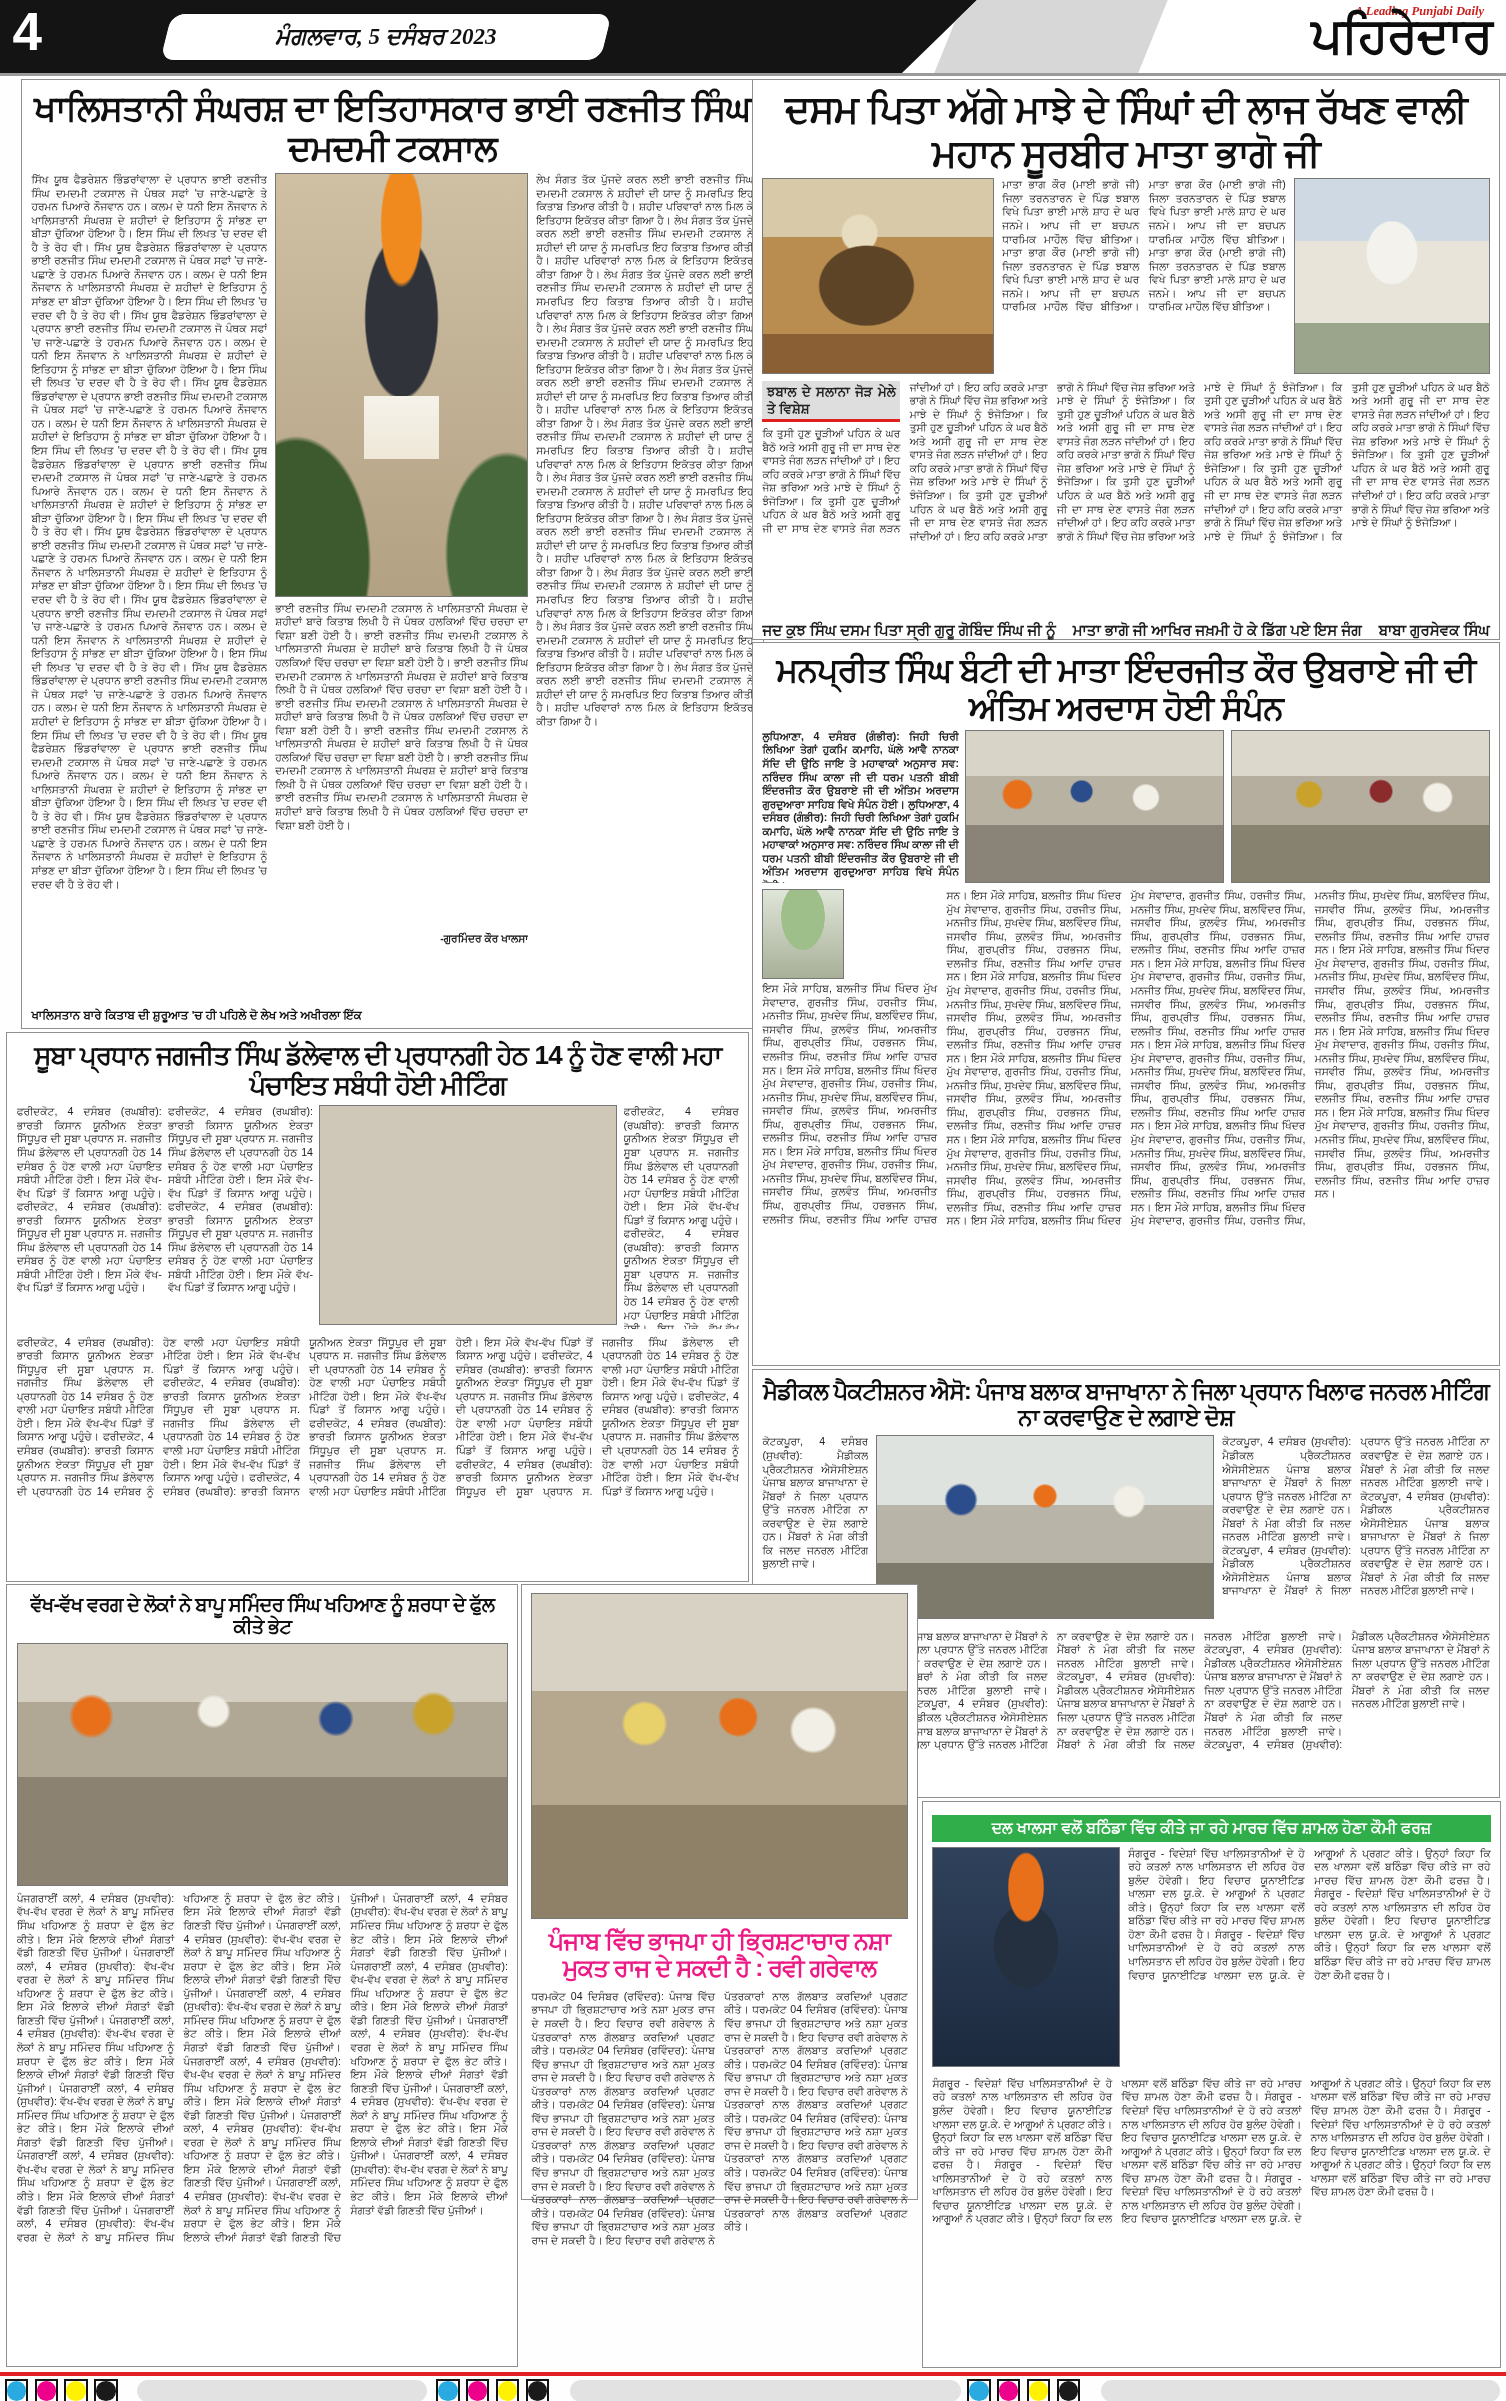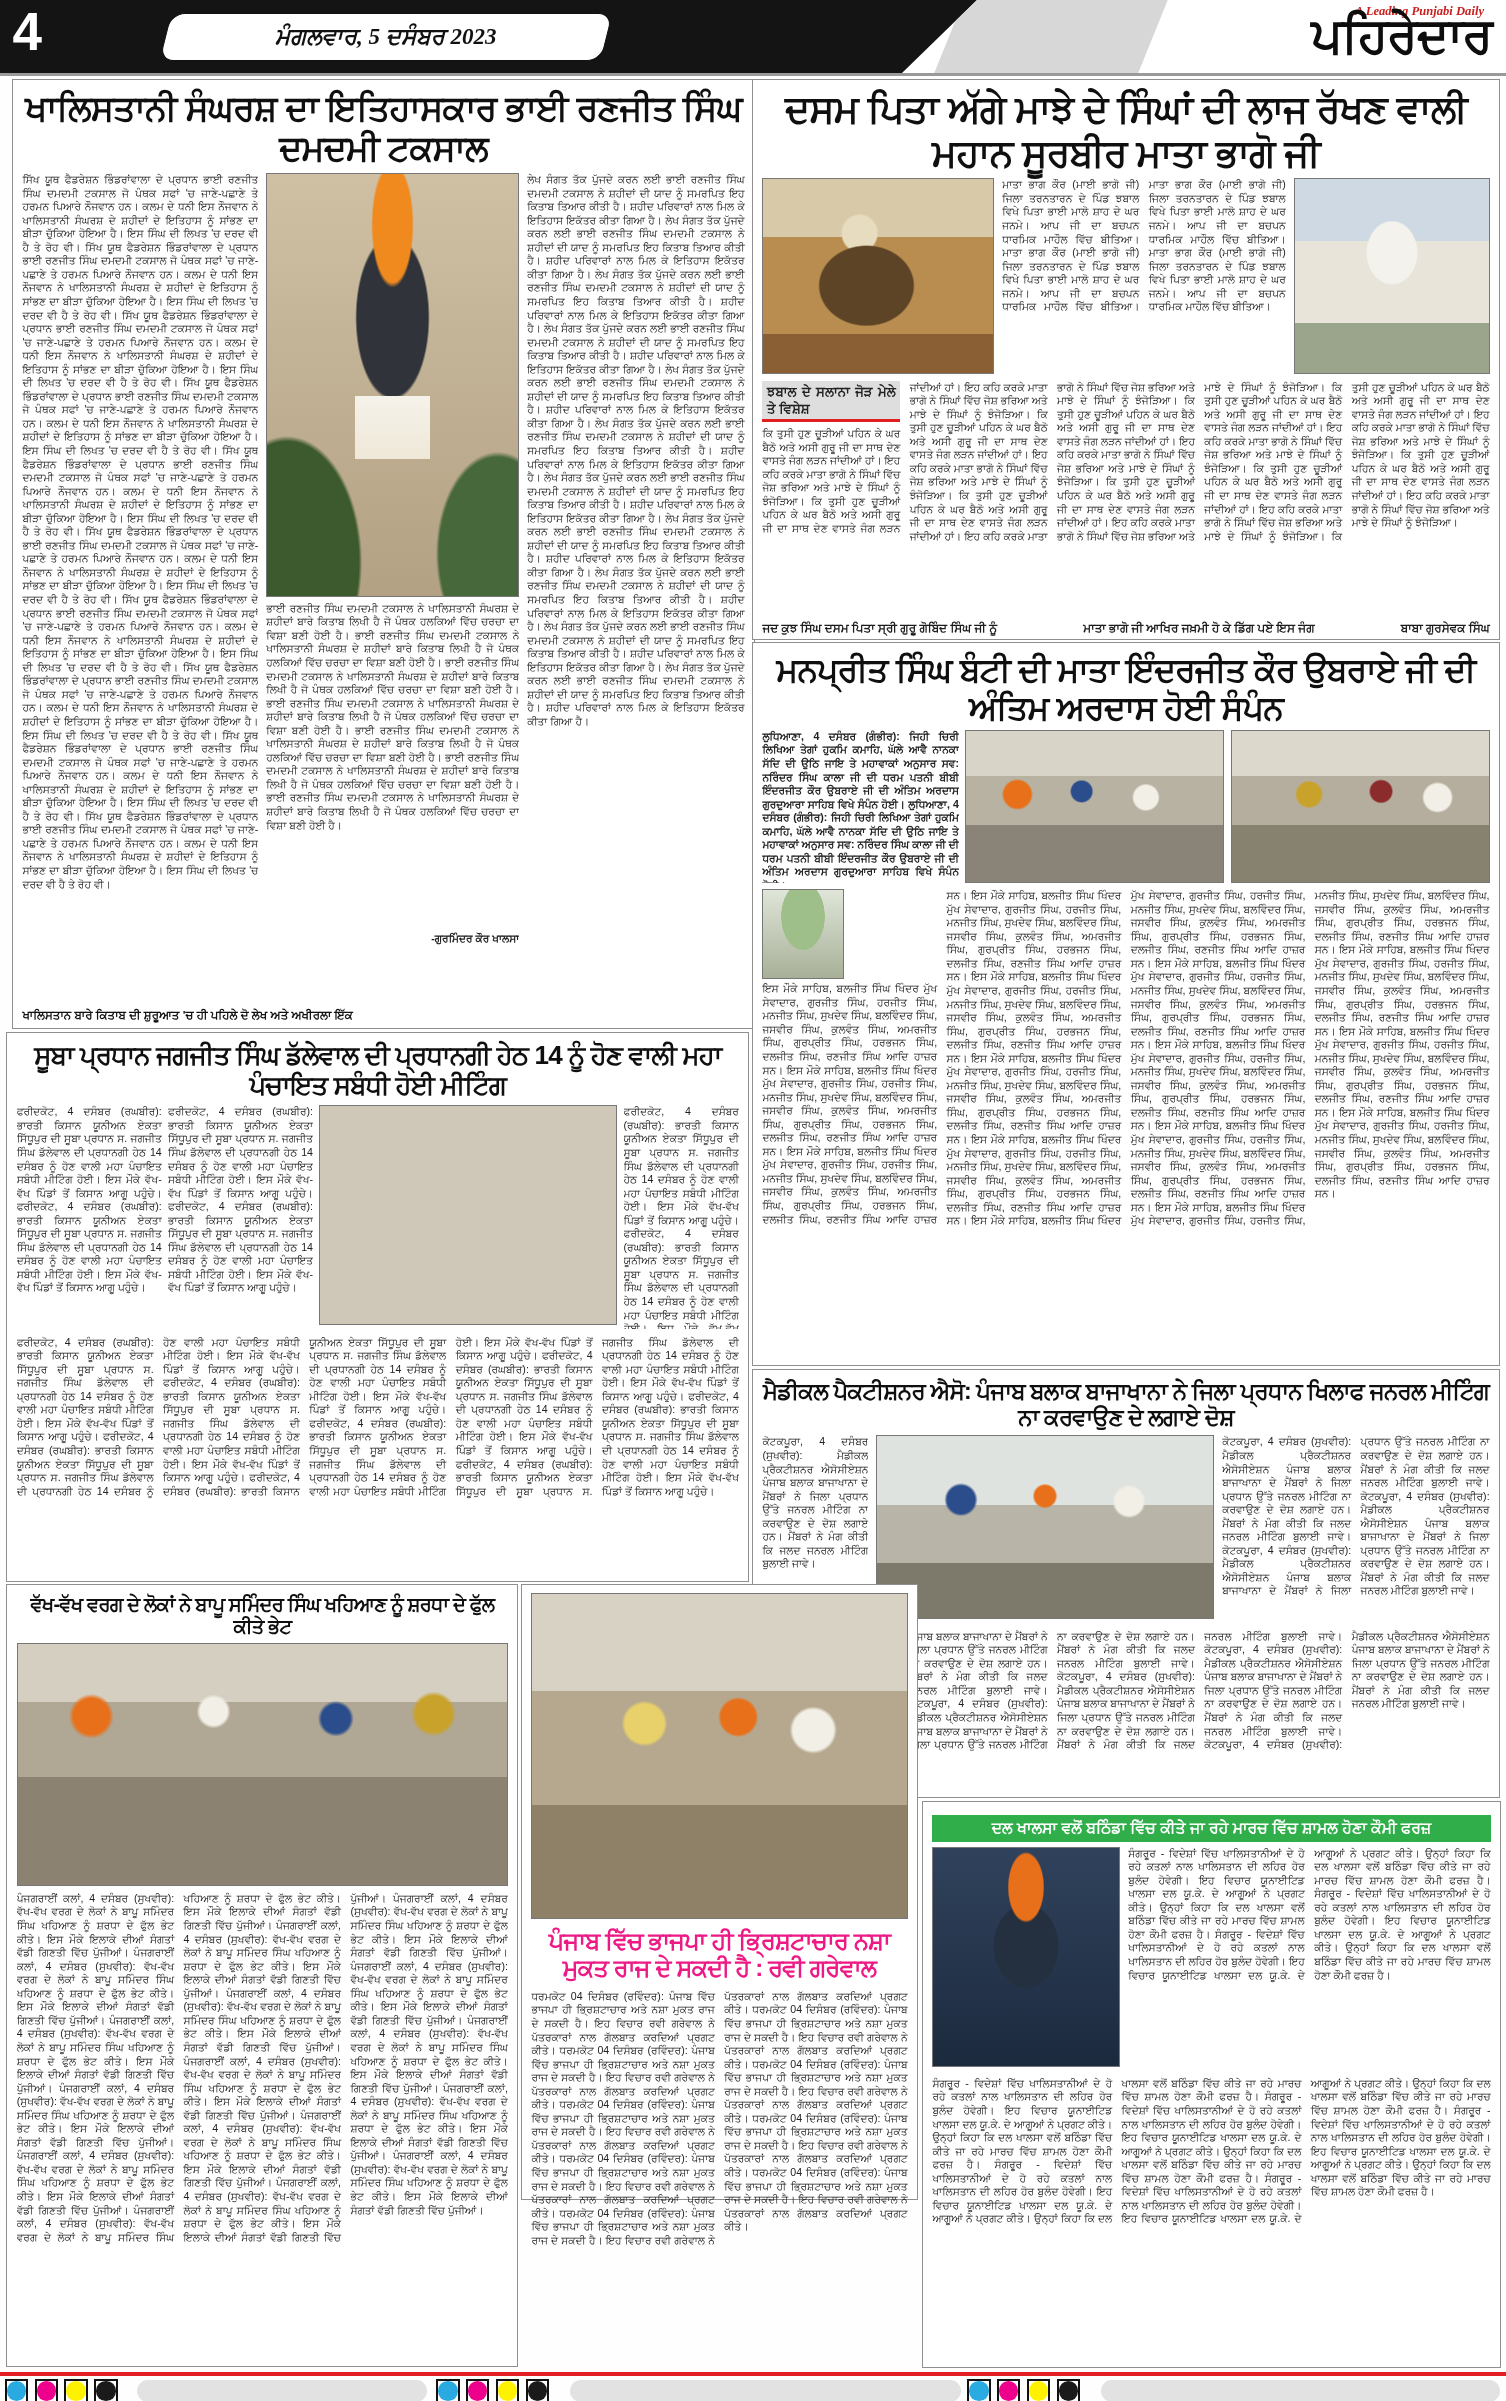--- a/index.html
+++ b/index.html
@@ -38,21 +38,21 @@
 
   
   .a-grid{display:grid;grid-template-columns:236px 253px 1fr;gap:7.9px;margin-top:4.7px;}
   .a-bottomrow{position:absolute;left:9.4px;right:9.4px;bottom:6.3px;display:flex;
                justify-content:space-between;align-items:flex-end;gap:11px;}
 
   
   .b-row1{display:grid;grid-template-columns:232px 1fr 196px;gap:7.9px;margin-top:3.1px;}
   .special-strip{background:#dedede;border-bottom:3.9px solid #e01f1f;font-weight:bold;font-size:13.3px;
                  padding:2.4px 4.7px;margin-bottom:4.7px;display:inline-block;}
-  .b-foot{display:flex;justify-content:space-between;font-weight:bold;font-size:12px;margin-top:4.7px;align-items:flex-end;}
+  .b-foot{display:flex;justify-content:space-between;font-weight:bold;font-size:15px;margin-top:4.7px;align-items:flex-end;}
 
   
   .c-toprow{display:grid;grid-template-columns:1fr 259px 259px;gap:6.3px;margin-top:3.1px;}
   .inset-photo{width:82px;height:90px;margin:0 6.3px 3.1px 0;}
 
   
   .d-row{display:grid;grid-template-columns:145px 145px 298px 1fr;gap:6.3px;margin-top:4.7px;}
 
   
   .e-row{display:grid;grid-template-columns:106px 338px 1fr;gap:7.9px;margin-top:4.7px;}
@@ -81,21 +81,21 @@
     <div class="date-pill">
       <span>ਮੰਗਲਵਾਰ, 5 ਦਸੰਬਰ 2023</span>
     </div>
     <div class="masthead-block">
       <div class="masthead-swoosh"></div>
       <div class="masthead-tagline">A Leading Punjabi Daily</div>
       <div class="masthead-title">ਪਹਿਰੇਦਾਰ</div>
     </div>
   </div>
 
-  <div class="box" style="left:12px;top:79px;width:743px;height:950px;">
+  <div class="box" style="left:21px;top:79px;width:743px;height:950px;">
     <div class="hl" style="font-size:35px;">ਖਾਲਿਸਤਾਨੀ ਸੰਘਰਸ਼ ਦਾ ਇਤਿਹਾਸਕਾਰ ਭਾਈ ਰਣਜੀਤ ਸਿੰਘ ਦਮਦਮੀ ਟਕਸਾਲ</div>
     <div class="a-grid">
       <div class="body-text" style="height:785px;">ਸਿੱਖ ਯੂਥ ਫੈਡਰੇਸ਼ਨ ਭਿੰਡਰਾਂਵਾਲਾ ਦੇ ਪ੍ਰਧਾਨ ਭਾਈ ਰਣਜੀਤ ਸਿੰਘ ਦਮਦਮੀ ਟਕਸਾਲ ਜੋ ਪੰਥਕ ਸਫਾਂ 'ਚ ਜਾਣੇ-ਪਛਾਣੇ ਤੇ ਹਰਮਨ ਪਿਆਰੇ ਨੌਜਵਾਨ ਹਨ। ਕਲਮ ਦੇ ਧਨੀ ਇਸ ਨੌਜਵਾਨ ਨੇ ਖਾਲਿਸਤਾਨੀ ਸੰਘਰਸ਼ ਦੇ ਸ਼ਹੀਦਾਂ ਦੇ ਇਤਿਹਾਸ ਨੂੰ ਸਾਂਭਣ ਦਾ ਬੀੜਾ ਚੁੱਕਿਆ ਹੋਇਆ ਹੈ। ਇਸ ਸਿੰਘ ਦੀ ਲਿਖਤ 'ਚ ਦਰਦ ਵੀ ਹੈ ਤੇ ਰੋਹ ਵੀ। ਸਿੱਖ ਯੂਥ ਫੈਡਰੇਸ਼ਨ ਭਿੰਡਰਾਂਵਾਲਾ ਦੇ ਪ੍ਰਧਾਨ ਭਾਈ ਰਣਜੀਤ ਸਿੰਘ ਦਮਦਮੀ ਟਕਸਾਲ ਜੋ ਪੰਥਕ ਸਫਾਂ 'ਚ ਜਾਣੇ-ਪਛਾਣੇ ਤੇ ਹਰਮਨ ਪਿਆਰੇ ਨੌਜਵਾਨ ਹਨ। ਕਲਮ ਦੇ ਧਨੀ ਇਸ ਨੌਜਵਾਨ ਨੇ ਖਾਲਿਸਤਾਨੀ ਸੰਘਰਸ਼ ਦੇ ਸ਼ਹੀਦਾਂ ਦੇ ਇਤਿਹਾਸ ਨੂੰ ਸਾਂਭਣ ਦਾ ਬੀੜਾ ਚੁੱਕਿਆ ਹੋਇਆ ਹੈ। ਇਸ ਸਿੰਘ ਦੀ ਲਿਖਤ 'ਚ ਦਰਦ ਵੀ ਹੈ ਤੇ ਰੋਹ ਵੀ। ਸਿੱਖ ਯੂਥ ਫੈਡਰੇਸ਼ਨ ਭਿੰਡਰਾਂਵਾਲਾ ਦੇ ਪ੍ਰਧਾਨ ਭਾਈ ਰਣਜੀਤ ਸਿੰਘ ਦਮਦਮੀ ਟਕਸਾਲ ਜੋ ਪੰਥਕ ਸਫਾਂ 'ਚ ਜਾਣੇ-ਪਛਾਣੇ ਤੇ ਹਰਮਨ ਪਿਆਰੇ ਨੌਜਵਾਨ ਹਨ। ਕਲਮ ਦੇ ਧਨੀ ਇਸ ਨੌਜਵਾਨ ਨੇ ਖਾਲਿਸਤਾਨੀ ਸੰਘਰਸ਼ ਦੇ ਸ਼ਹੀਦਾਂ ਦੇ ਇਤਿਹਾਸ ਨੂੰ ਸਾਂਭਣ ਦਾ ਬੀੜਾ ਚੁੱਕਿਆ ਹੋਇਆ ਹੈ। ਇਸ ਸਿੰਘ ਦੀ ਲਿਖਤ 'ਚ ਦਰਦ ਵੀ ਹੈ ਤੇ ਰੋਹ ਵੀ। ਸਿੱਖ ਯੂਥ ਫੈਡਰੇਸ਼ਨ ਭਿੰਡਰਾਂਵਾਲਾ ਦੇ ਪ੍ਰਧਾਨ ਭਾਈ ਰਣਜੀਤ ਸਿੰਘ ਦਮਦਮੀ ਟਕਸਾਲ ਜੋ ਪੰਥਕ ਸਫਾਂ 'ਚ ਜਾਣੇ-ਪਛਾਣੇ ਤੇ ਹਰਮਨ ਪਿਆਰੇ ਨੌਜਵਾਨ ਹਨ। ਕਲਮ ਦੇ ਧਨੀ ਇਸ ਨੌਜਵਾਨ ਨੇ ਖਾਲਿਸਤਾਨੀ ਸੰਘਰਸ਼ ਦੇ ਸ਼ਹੀਦਾਂ ਦੇ ਇਤਿਹਾਸ ਨੂੰ ਸਾਂਭਣ ਦਾ ਬੀੜਾ ਚੁੱਕਿਆ ਹੋਇਆ ਹੈ। ਇਸ ਸਿੰਘ ਦੀ ਲਿਖਤ 'ਚ ਦਰਦ ਵੀ ਹੈ ਤੇ ਰੋਹ ਵੀ। ਸਿੱਖ ਯੂਥ ਫੈਡਰੇਸ਼ਨ ਭਿੰਡਰਾਂਵਾਲਾ ਦੇ ਪ੍ਰਧਾਨ ਭਾਈ ਰਣਜੀਤ ਸਿੰਘ ਦਮਦਮੀ ਟਕਸਾਲ ਜੋ ਪੰਥਕ ਸਫਾਂ 'ਚ ਜਾਣੇ-ਪਛਾਣੇ ਤੇ ਹਰਮਨ ਪਿਆਰੇ ਨੌਜਵਾਨ ਹਨ। ਕਲਮ ਦੇ ਧਨੀ ਇਸ ਨੌਜਵਾਨ ਨੇ ਖਾਲਿਸਤਾਨੀ ਸੰਘਰਸ਼ ਦੇ ਸ਼ਹੀਦਾਂ ਦੇ ਇਤਿਹਾਸ ਨੂੰ ਸਾਂਭਣ ਦਾ ਬੀੜਾ ਚੁੱਕਿਆ ਹੋਇਆ ਹੈ। ਇਸ ਸਿੰਘ ਦੀ ਲਿਖਤ 'ਚ ਦਰਦ ਵੀ ਹੈ ਤੇ ਰੋਹ ਵੀ। ਸਿੱਖ ਯੂਥ ਫੈਡਰੇਸ਼ਨ ਭਿੰਡਰਾਂਵਾਲਾ ਦੇ ਪ੍ਰਧਾਨ ਭਾਈ ਰਣਜੀਤ ਸਿੰਘ ਦਮਦਮੀ ਟਕਸਾਲ ਜੋ ਪੰਥਕ ਸਫਾਂ 'ਚ ਜਾਣੇ-ਪਛਾਣੇ ਤੇ ਹਰਮਨ ਪਿਆਰੇ ਨੌਜਵਾਨ ਹਨ। ਕਲਮ ਦੇ ਧਨੀ ਇਸ ਨੌਜਵਾਨ ਨੇ ਖਾਲਿਸਤਾਨੀ ਸੰਘਰਸ਼ ਦੇ ਸ਼ਹੀਦਾਂ ਦੇ ਇਤਿਹਾਸ ਨੂੰ ਸਾਂਭਣ ਦਾ ਬੀੜਾ ਚੁੱਕਿਆ ਹੋਇਆ ਹੈ। ਇਸ ਸਿੰਘ ਦੀ ਲਿਖਤ 'ਚ ਦਰਦ ਵੀ ਹੈ ਤੇ ਰੋਹ ਵੀ। ਸਿੱਖ ਯੂਥ ਫੈਡਰੇਸ਼ਨ ਭਿੰਡਰਾਂਵਾਲਾ ਦੇ ਪ੍ਰਧਾਨ ਭਾਈ ਰਣਜੀਤ ਸਿੰਘ ਦਮਦਮੀ ਟਕਸਾਲ ਜੋ ਪੰਥਕ ਸਫਾਂ 'ਚ ਜਾਣੇ-ਪਛਾਣੇ ਤੇ ਹਰਮਨ ਪਿਆਰੇ ਨੌਜਵਾਨ ਹਨ। ਕਲਮ ਦੇ ਧਨੀ ਇਸ ਨੌਜਵਾਨ ਨੇ ਖਾਲਿਸਤਾਨੀ ਸੰਘਰਸ਼ ਦੇ ਸ਼ਹੀਦਾਂ ਦੇ ਇਤਿਹਾਸ ਨੂੰ ਸਾਂਭਣ ਦਾ ਬੀੜਾ ਚੁੱਕਿਆ ਹੋਇਆ ਹੈ। ਇਸ ਸਿੰਘ ਦੀ ਲਿਖਤ 'ਚ ਦਰਦ ਵੀ ਹੈ ਤੇ ਰੋਹ ਵੀ। ਸਿੱਖ ਯੂਥ ਫੈਡਰੇਸ਼ਨ ਭਿੰਡਰਾਂਵਾਲਾ ਦੇ ਪ੍ਰਧਾਨ ਭਾਈ ਰਣਜੀਤ ਸਿੰਘ ਦਮਦਮੀ ਟਕਸਾਲ ਜੋ ਪੰਥਕ ਸਫਾਂ 'ਚ ਜਾਣੇ-ਪਛਾਣੇ ਤੇ ਹਰਮਨ ਪਿਆਰੇ ਨੌਜਵਾਨ ਹਨ। ਕਲਮ ਦੇ ਧਨੀ ਇਸ ਨੌਜਵਾਨ ਨੇ ਖਾਲਿਸਤਾਨੀ ਸੰਘਰਸ਼ ਦੇ ਸ਼ਹੀਦਾਂ ਦੇ ਇਤਿਹਾਸ ਨੂੰ ਸਾਂਭਣ ਦਾ ਬੀੜਾ ਚੁੱਕਿਆ ਹੋਇਆ ਹੈ। ਇਸ ਸਿੰਘ ਦੀ ਲਿਖਤ 'ਚ ਦਰਦ ਵੀ ਹੈ ਤੇ ਰੋਹ ਵੀ। ਸਿੱਖ ਯੂਥ ਫੈਡਰੇਸ਼ਨ ਭਿੰਡਰਾਂਵਾਲਾ ਦੇ ਪ੍ਰਧਾਨ ਭਾਈ ਰਣਜੀਤ ਸਿੰਘ ਦਮਦਮੀ ਟਕਸਾਲ ਜੋ ਪੰਥਕ ਸਫਾਂ 'ਚ ਜਾਣੇ-ਪਛਾਣੇ ਤੇ ਹਰਮਨ ਪਿਆਰੇ ਨੌਜਵਾਨ ਹਨ। ਕਲਮ ਦੇ ਧਨੀ ਇਸ ਨੌਜਵਾਨ ਨੇ ਖਾਲਿਸਤਾਨੀ ਸੰਘਰਸ਼ ਦੇ ਸ਼ਹੀਦਾਂ ਦੇ ਇਤਿਹਾਸ ਨੂੰ ਸਾਂਭਣ ਦਾ ਬੀੜਾ ਚੁੱਕਿਆ ਹੋਇਆ ਹੈ। ਇਸ ਸਿੰਘ ਦੀ ਲਿਖਤ 'ਚ ਦਰਦ ਵੀ ਹੈ ਤੇ ਰੋਹ ਵੀ। ਸਿੱਖ ਯੂਥ ਫੈਡਰੇਸ਼ਨ ਭਿੰਡਰਾਂਵਾਲਾ ਦੇ ਪ੍ਰਧਾਨ ਭਾਈ ਰਣਜੀਤ ਸਿੰਘ ਦਮਦਮੀ ਟਕਸਾਲ ਜੋ ਪੰਥਕ ਸਫਾਂ 'ਚ ਜਾਣੇ-ਪਛਾਣੇ ਤੇ ਹਰਮਨ ਪਿਆਰੇ ਨੌਜਵਾਨ ਹਨ। ਕਲਮ ਦੇ ਧਨੀ ਇਸ ਨੌਜਵਾਨ ਨੇ ਖਾਲਿਸਤਾਨੀ ਸੰਘਰਸ਼ ਦੇ ਸ਼ਹੀਦਾਂ ਦੇ ਇਤਿਹਾਸ ਨੂੰ ਸਾਂਭਣ ਦਾ ਬੀੜਾ ਚੁੱਕਿਆ ਹੋਇਆ ਹੈ। ਇਸ ਸਿੰਘ ਦੀ ਲਿਖਤ 'ਚ ਦਰਦ ਵੀ ਹੈ ਤੇ ਰੋਹ ਵੀ।</div>
       <div>
         <div class="photo" style="width:253px;height:424px;
              background:
                linear-gradient(#f5f2ea,#efe8d8) 50% 62% / 30% 15% no-repeat,
                radial-gradient(ellipse at 50% 12%, #f08a1e 0 11%, rgba(0,0,0,0) 12%),
                radial-gradient(ellipse at 50% 34%, #30343a 0 20%, rgba(0,0,0,0) 21%),
                radial-gradient(ellipse at 8% 92%, #3c5a2e 0 22%, rgba(0,0,0,0) 23%),

